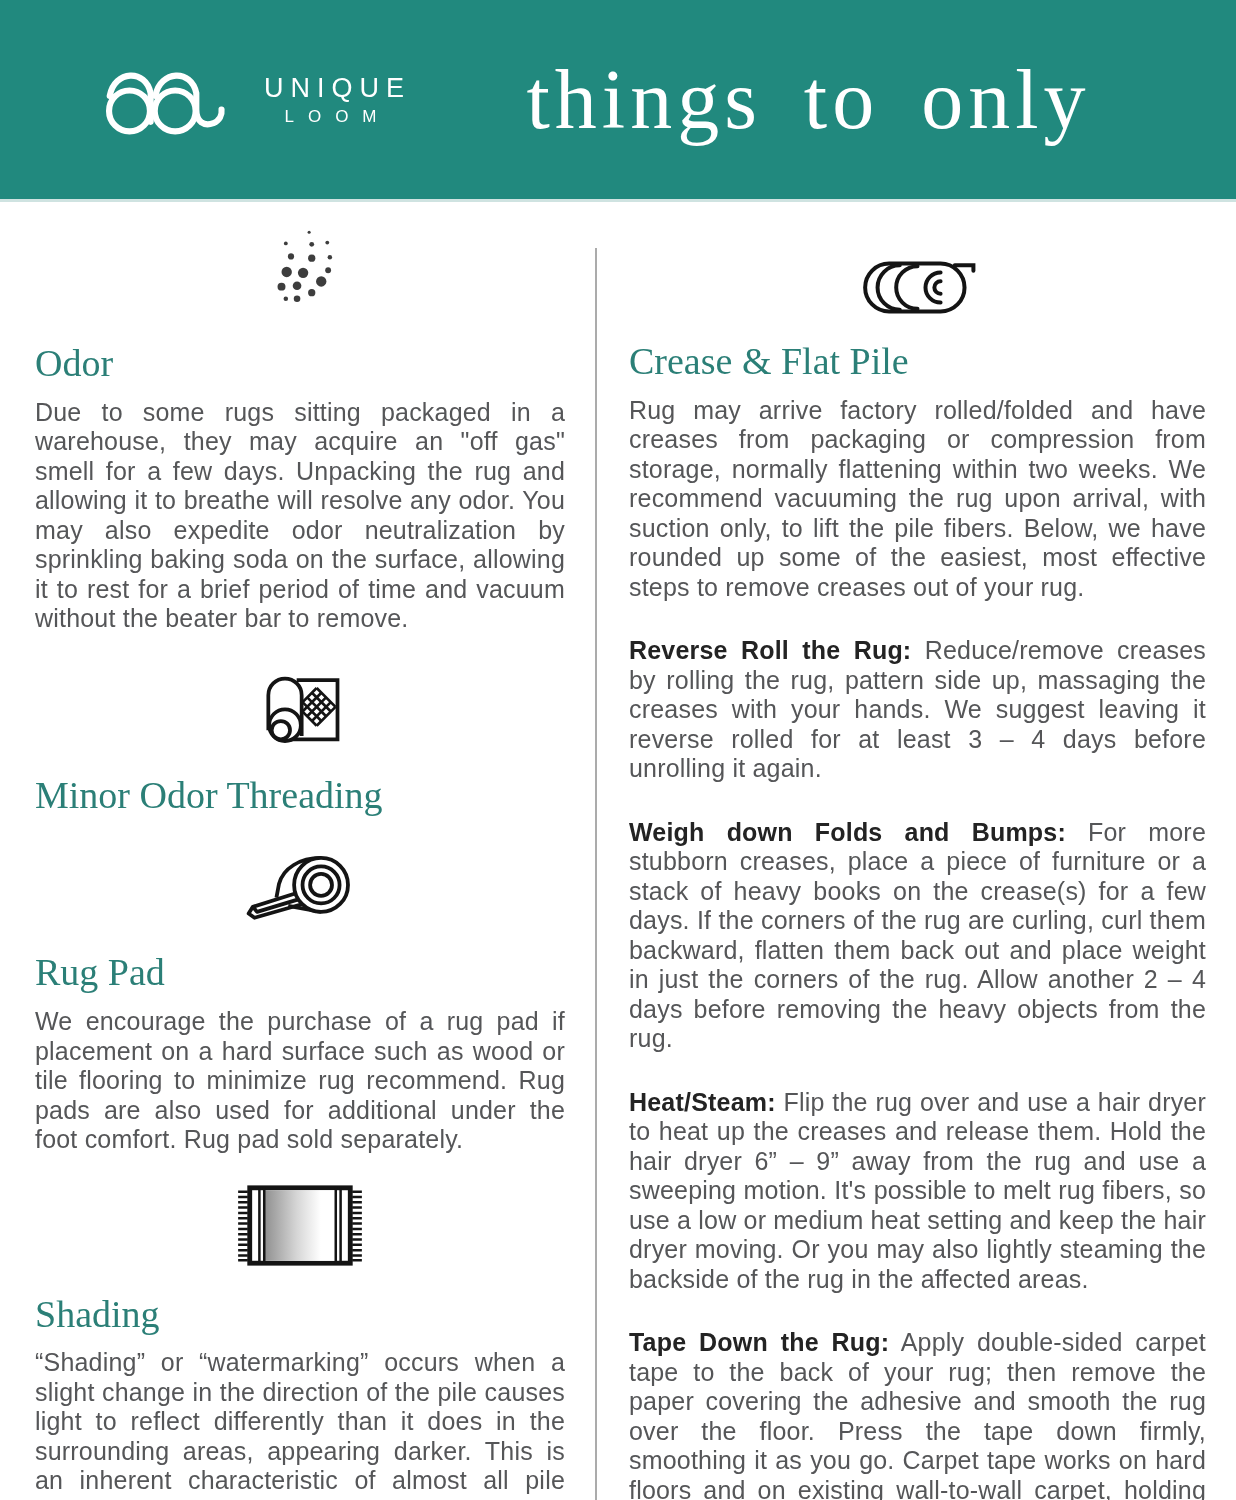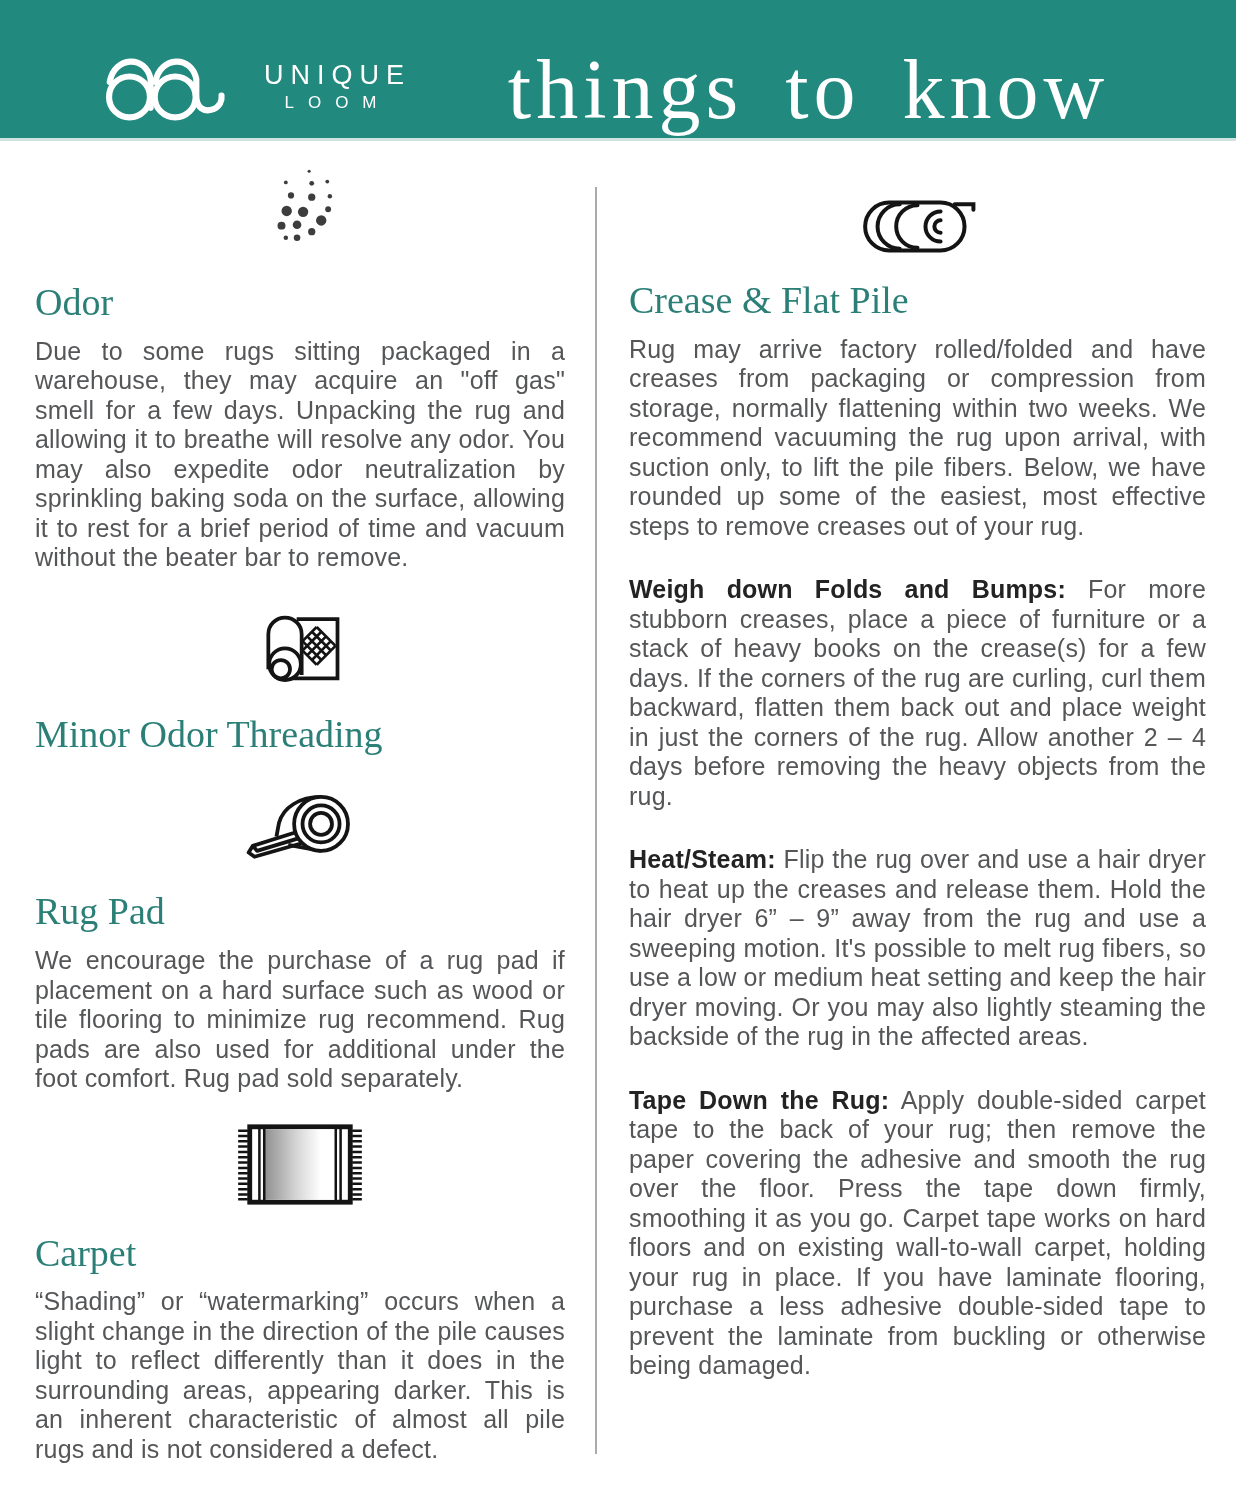--- a/index.html
+++ b/index.html
@@ -5,25 +5,25 @@
   html,body{margin:0;padding:0;background:#ffffff;}
   .page{
     position:relative;
     width:1236px;height:1500px;
     background:#fff;
     overflow:hidden;
     font-family:"Liberation Sans", sans-serif;
   }
   
   .banner{
-    height:141px;
+    height:202px;
     background:var(--teal,#21897e);
     border-bottom:3px solid #cfe3e1;
     display:flex;
-    align-items:flex-end;
+    align-items:center;
     box-sizing:border-box;
   }
   .brand{
     margin-left:92px;
     display:flex;
     align-items:center;
     gap:22px;
     flex:0 0 auto;
   }
   .brand-text{
@@ -99,21 +99,21 @@
         <circle cx="55" cy="76" r="30"></circle>
         <circle cx="122" cy="76" r="30"></circle>
         <path d="M 26,54 C 33,16 79,14 86,50 L 86,92"></path>
         <path d="M 93,54 C 100,16 146,14 153,50 L 153,74 C 153,92 164,99 178,94 C 187,90 191,82 190,74"></path>
       </svg>
       <div class="brand-text">
         <span class="brand-line1">UNIQUE</span>
         <span class="brand-line2">LOOM</span>
       </div>
     </div>
-    <div class="banner-title">things to know</div>
+    <div class="banner-title">things to only</div>
   </header>
 
   <main class="columns">
 
     <section class="col col-left">
 
       <div class="section sec-odor">
         <div class="icon-wrap">
           <svg class="icon" width="95" height="95" viewBox="0 0 110 110" fill="#3d3d3d">
             <circle cx="65" cy="13" r="1.8"></circle>
@@ -187,21 +187,21 @@
               <path d="M 119,10 H 129 M 119,15.5 H 129 M 119,21 H 129 M 119,26.5 H 129 M 119,32 H 129 M 119,37.5 H 129 M 119,43 H 129 M 119,48.5 H 129 M 119,54 H 129 M 119,59.5 H 129 M 119,65 H 129 M 119,70.5 H 129 M 119,76 H 129 M 119,81 H 129"></path>
             </g>
             <rect x="13" y="6" width="104" height="78" fill="#ffffff" stroke="#141414" stroke-width="5"></rect>
             <rect x="28" y="8.5" width="75" height="73" fill="url(#shadeGrad)"></rect>
             <g stroke="#141414" stroke-width="2.6">
               <path d="M 23,6 V 84 M 28,6 V 84"></path>
               <path d="M 102,6 V 84 M 107,6 V 84"></path>
             </g>
           </svg>
         </div>
-        <h2 class="heading">Carpet</h2>
+        <h2 class="heading">Shading</h2>
         <p class="body">“Shading” or “watermarking” occurs when a slight change in the direction of the pile causes light to reflect differently than it does in the surrounding areas, appearing darker. This is an inherent characteristic of almost all pile rugs and is not considered a defect.</p>
       </div>
 
     </section>
 
     <div class="divider"></div>
 
     <section class="col col-right">
 
       <div class="section sec-crease">
@@ -212,20 +212,21 @@
             <path d="M 70,16 A 24,24 0 0 0 70,64"></path>
             <path d="M 96,23 A 17,17 0 1 0 96,57"></path>
             <path d="M 96,33 A 7,7 0 1 0 96,47"></path>
             <path d="M 112,15 H 133 L 133,21"></path>
           </svg>
         </div>
         <h2 class="heading">Crease &amp; Flat Pile</h2>
         <p class="body">Rug may arrive factory rolled/folded and have creases from packaging or compression from storage, normally flattening within two weeks. We recommend vacuuming the rug upon arrival, with suction only, to lift the pile fibers. Below, we have rounded up some of the easiest, most effective steps to remove creases out of your rug.</p>
       </div>
 
+      <p class="body tip"><strong>Reverse Roll the Rug:</strong><span> Reduce/remove creases by rolling the rug, pattern side up, massaging the creases with your hands. We suggest leaving it reverse rolled for at least 3 – 4 days before unrolling it again.</span></p>
 
       <p class="body tip"><strong>Weigh down Folds and Bumps:</strong><span> For more stubborn creases, place a piece of furniture or a stack of heavy books on the crease(s) for a few days. If the corners of the rug are curling, curl them backward, flatten them back out and place weight in just the corners of the rug. Allow another 2 – 4 days before removing the heavy objects from the rug.</span></p>
 
       <p class="body tip"><strong>Heat/Steam:</strong><span> Flip the rug over and use a hair dryer to heat up the creases and release them. Hold the hair dryer 6” – 9” away from the rug and use a sweeping motion. It's possible to melt rug fibers, so use a low or medium heat setting and keep the hair dryer moving. Or you may also lightly steaming the backside of the rug in the affected areas.</span></p>
 
       <p class="body tip"><strong>Tape Down the Rug:</strong><span> Apply double-sided carpet tape to the back of your rug; then remove the paper covering the adhesive and smooth the rug over the floor. Press the tape down firmly, smoothing it as you go. Carpet tape works on hard floors and on existing wall-to-wall carpet, holding your rug in place. If you have laminate flooring, purchase a less adhesive double-sided tape to prevent the laminate from buckling or otherwise being damaged.</span></p>
 
     </section>
   </main>
 </div>

